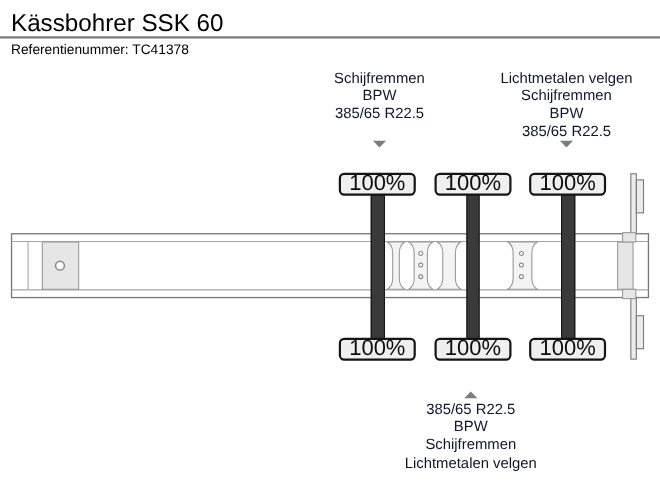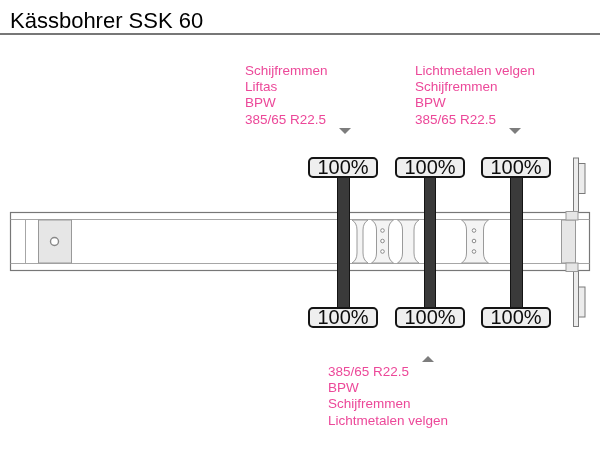--- a/index.html
+++ b/index.html
@@ -13,21 +13,21 @@
   html,body{margin:0;padding:0;background:#fff;}
   .screen{
     position:relative;width:600px;height:450px;overflow:hidden;
     background:var(--background);
     font-family:"Liberation Sans","DejaVu Sans",sans-serif;
     color:var(--text);
   }
   .title{position:absolute;left:10px;top:9px;font-size:22px;line-height:24px;color:#000;}
   .divider{position:absolute;left:0;top:33px;width:600px;height:1.5px;background:var(--divider);}
   .ref{position:absolute;left:10px;top:38px;font-size:12.5px;line-height:15px;color:#000;}
-  .ann{position:absolute;width:200px;text-align:left;font-size:13.5px;line-height:16.2px;color:#ec4899;}
+  .ann{position:absolute;width:200px;text-align:center;font-size:13.5px;line-height:16.2px;color:#0f172a;}
   .ann-front{left:245px;top:63px;}
   .ann-rear{left:415px;top:63px;}
   .ann-bottom{left:328px;top:364px;}
   .tri{position:absolute;width:0;height:0;border-left:6.5px solid transparent;border-right:6.5px solid transparent;}
   .tri-down{border-top:6.5px solid var(--arrow);}
   .tri-up{border-bottom:6.5px solid var(--arrow);}
   .t-front{left:339px;top:128px;}
   .t-rear{left:509px;top:128px;}
   .t-bottom{left:422px;top:356px;}
   .chassis-svg{position:absolute;left:0;top:0;z-index:1;}
@@ -48,24 +48,24 @@
   .row-top{top:157px;} .row-bottom{top:307px;}
   .col-1{left:308px;} .col-2{left:395px;} .col-3{left:481px;}
 </style>
 </head>
 <body>
 
 <div class="screen">
 
   <div class="title">Kässbohrer SSK 60</div>
   <div class="divider"></div>
+  <div class="ref">Referentienummer: TC41378</div>
 
   <div class="ann ann-front">
     <div>Schijfremmen</div>
-    <div>Liftas</div>
     <div>BPW</div>
     <div>385/65 R22.5</div>
   </div>
   <div class="tri tri-down t-front"></div>
 
   <div class="ann ann-rear">
     <div>Lichtmetalen velgen</div>
     <div>Schijfremmen</div>
     <div>BPW</div>
     <div>385/65 R22.5</div>

